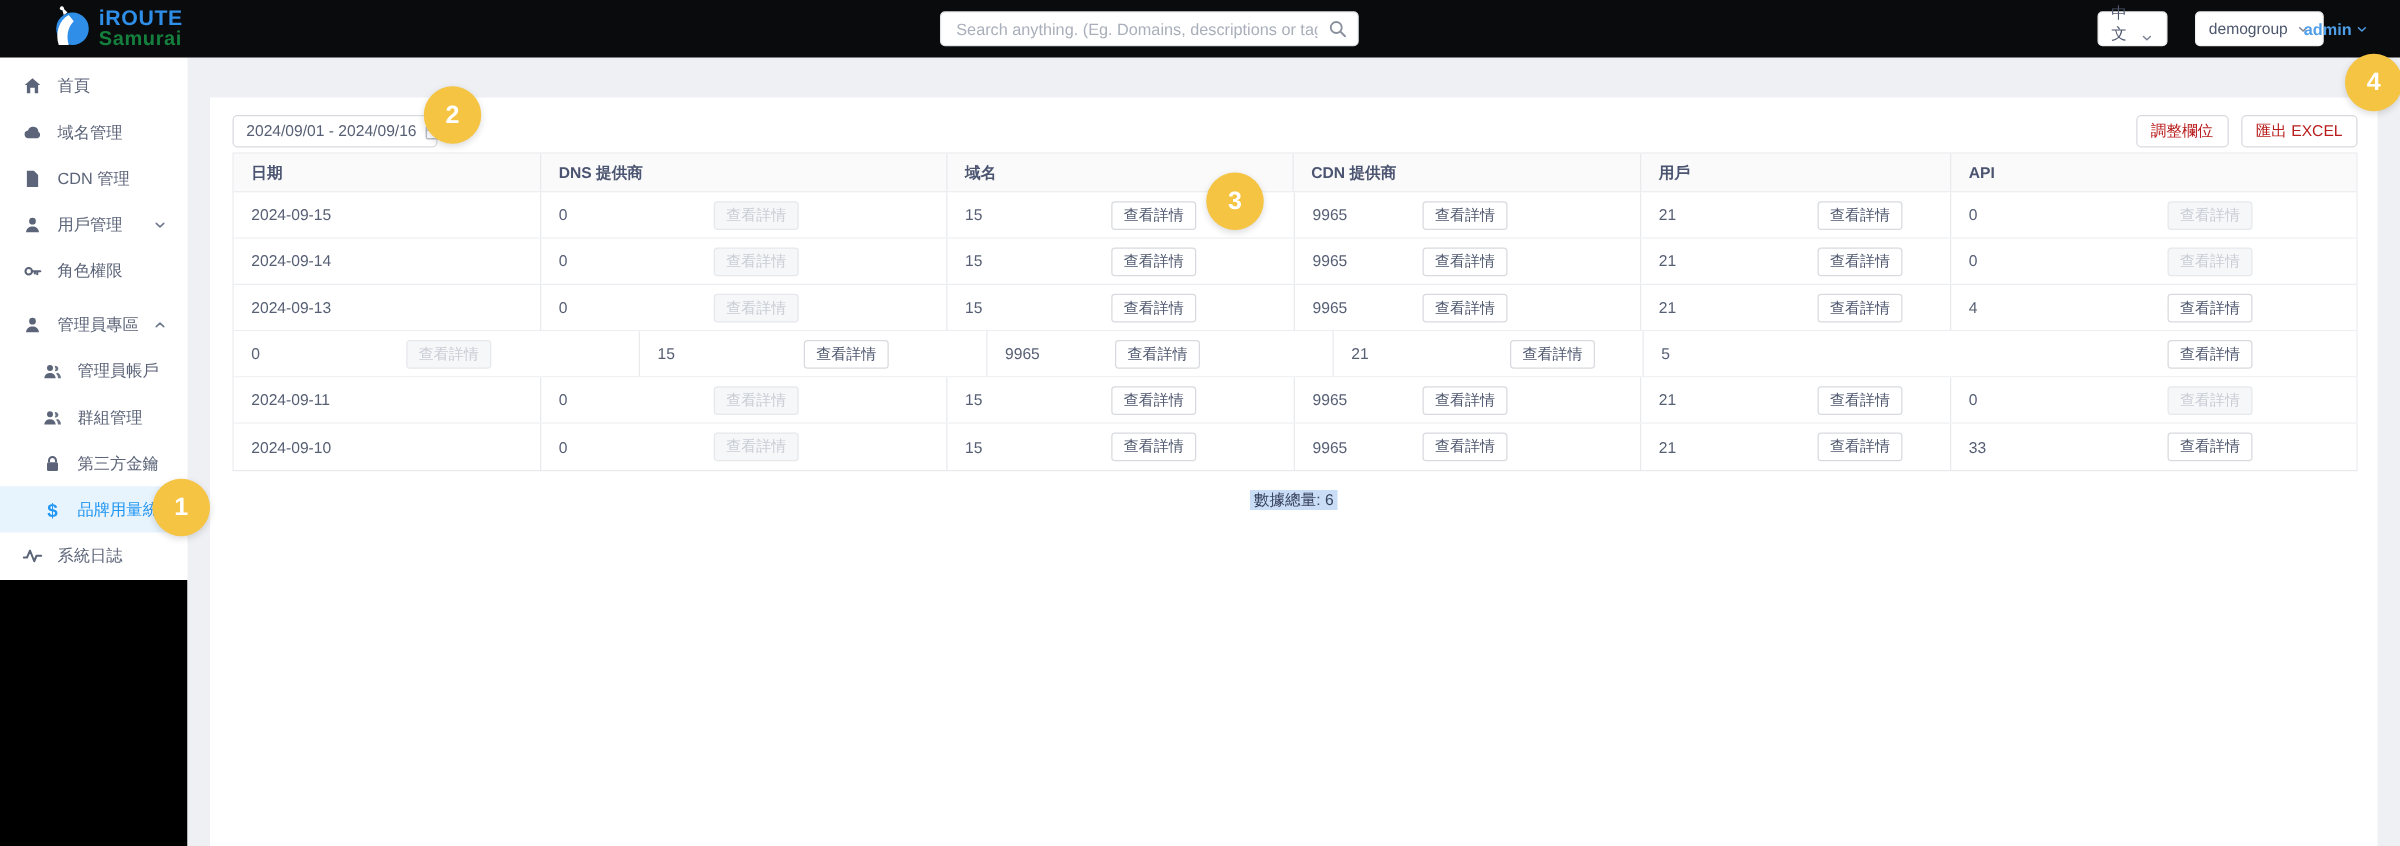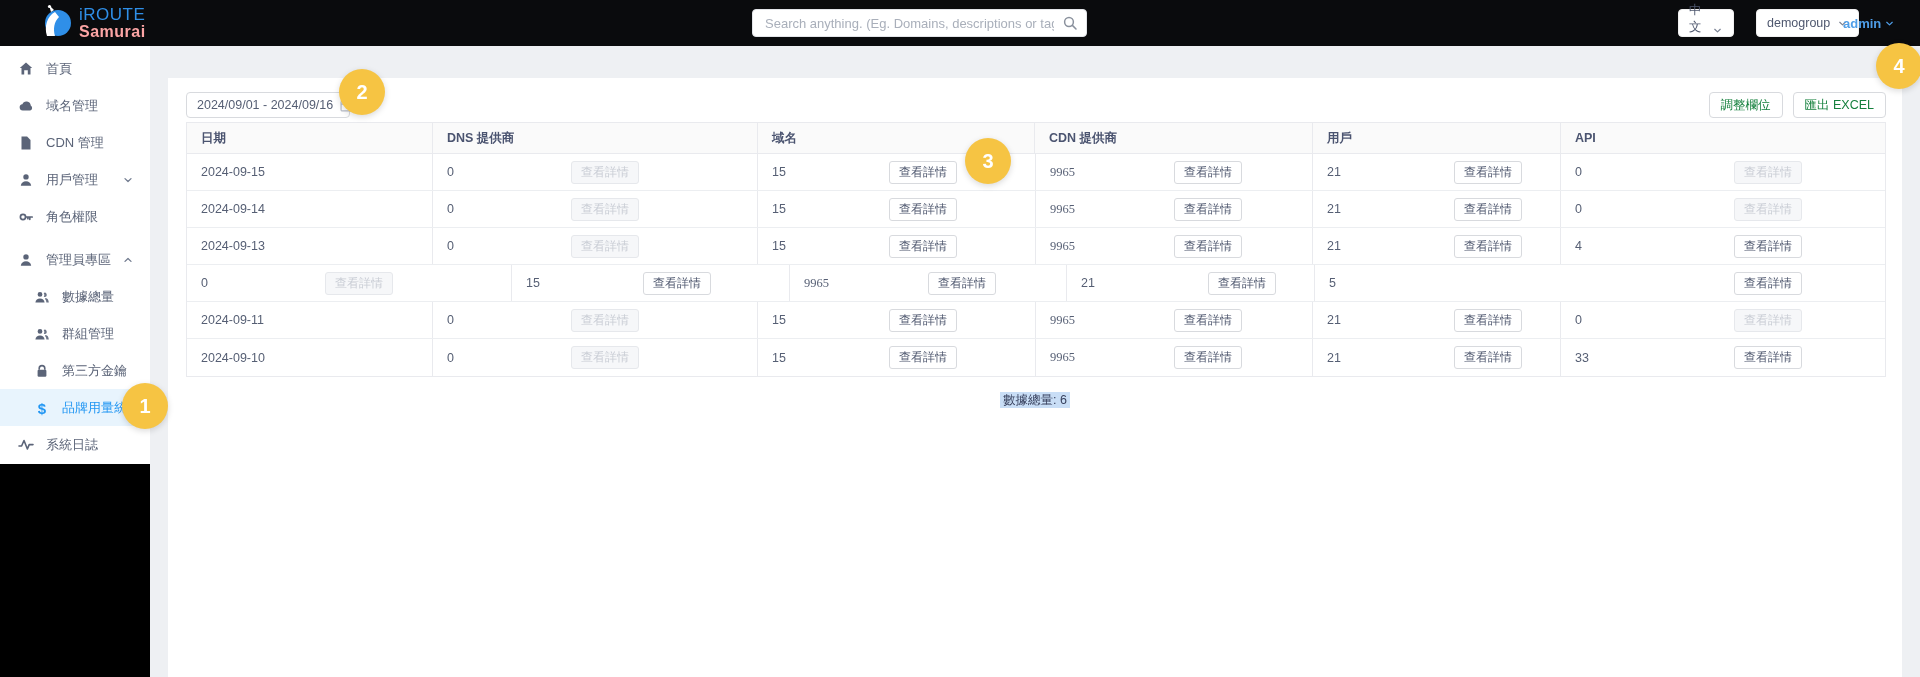--- a/index.html
+++ b/index.html
@@ -3,22 +3,22 @@
 <meta charset="utf-8">
 <style>
   html,body{margin:0;padding:0;background:#eef0f3;font-family:"Liberation Sans","DejaVu Sans",sans-serif;}
   *{box-sizing:border-box;}
   .app{position:relative;width:1920px;height:677px;overflow:hidden;background:#eef0f3;}
 
   
   .topbar{position:absolute;left:0;top:0;width:1920px;height:46px;background:#0a0b0d;z-index:10;}
   .logo{position:absolute;left:34px;top:3px;display:flex;align-items:center;gap:5px;}
   .logo-text{display:flex;flex-direction:column;line-height:1;}
-  .logo-line1{color:#2f8fe8;font-size:17px;font-weight:400;letter-spacing:.5px;}
-  .logo-line2{color:#fca5a5;font-size:16px;font-weight:700;letter-spacing:.5px;margin-top:1px;}
+  .logo-line1{color:#2f8fe8;font-size:17px;font-weight:700;letter-spacing:.5px;}
+  .logo-line2{color:#15803d;font-size:16px;font-weight:700;letter-spacing:.5px;margin-top:1px;}
   .search-wrap{position:absolute;left:752px;top:9px;width:335px;height:28px;}
   .search-wrap input{width:100%;height:28px;border:1px solid #e3e5e9;border-radius:4px;padding:0 32px 0 12px;
     font-size:13px;color:#333;background:#fff;outline:none;font-family:inherit;}
   .search-wrap input::placeholder{color:#a9afba;}
   .search-icn{position:absolute;right:9px;top:6px;width:16px;height:16px;color:#8a919d;}
   .top-btn{position:absolute;top:9px;height:28px;background:#fff;border:1px solid #f0f0f0;border-radius:4px;
     display:flex;align-items:center;gap:7px;padding:0 10px;font-size:12.5px;color:#4e576e;cursor:pointer;font-family:inherit;}
   .btn-lang{left:1678px;width:56px;justify-content:space-between;align-items:flex-end;}
   .btn-group{left:1756px;}
   .chev-sm{width:11px;height:11px;color:#7a8294;flex:none;}
@@ -39,36 +39,36 @@
   
   .content{position:absolute;left:150px;top:46px;right:0;bottom:0;background:#eef0f3;}
   .card{position:absolute;left:18px;top:32px;right:18px;bottom:0;background:#fff;}
   .toolbar{display:flex;align-items:center;justify-content:space-between;padding:14px 16px 4px 18px;}
   .date-input{width:164px;height:26px;border:1px solid #d8dade;border-radius:4px;background:#fff;display:flex;
     align-items:center;padding:0 8px 0 10px;font-size:12.5px;color:#565f74;gap:6px;cursor:pointer;}
   .date-input .dtxt{flex:1;white-space:nowrap;}
   .cal-icn{width:15px;height:15px;color:#b9bec9;flex:none;}
   .toolbar-right{display:flex;gap:10px;}
   .tool-btn{height:26px;padding:0 11px;border:1px solid #d8dade;border-radius:4px;background:#fff;
-    font-size:12.5px;color:#15803d;cursor:pointer;font-family:inherit;}
+    font-size:12.5px;color:#b91c1c;cursor:pointer;font-family:inherit;}
 
   
   .tbl{margin:0 16px 0 18px;border:1px solid #e9eaee;}
   .th-row{display:flex;height:31px;background:#fafafa;border-bottom:1px solid #e9eaee;}
   .tr{display:flex;height:37px;border-bottom:1px solid #eceef1;background:#fff;}
   .tr:last-child{border-bottom:none;}
   .th,.td{display:flex;align-items:center;border-right:1px solid #e9eaee;}
   .th:last-child,.td:last-child{border-right:none;}
   .c0{width:246px;}.c1{width:325px;}.c2{width:278px;}.c3{width:277px;}.c4{width:248px;}.c5{flex:1;}
   .th{font-size:12.5px;font-weight:700;color:#4b5470;padding-left:14px;}
   .td{justify-content:space-between;}
   .td .val{margin-left:14px;font-size:12.5px;color:#565f74;}
   .col-dns{padding-right:118px;}
   .col-cdn{padding-right:78px;}
-  .col-domain{padding-right:70px;font-family:Liberation Serif, serif;}
+  .col-domain{padding-right:106px;}
   .col-user{padding-right:38px;}
   .col-api{padding-right:83px;}
   .detail-btn{height:23px;padding:0 9px;font-size:12px;border-radius:3px;border:1px solid #d8dade;
     background:#fff;color:#4e576e;cursor:pointer;font-family:inherit;white-space:nowrap;}
   .detail-btn.disabled{background:#f6f7f9;border-color:#e6e8ec;color:#c9cdd5;cursor:default;}
 
   .tbl-footer{text-align:center;margin-top:15px;font-size:12.5px;font-weight:400;color:#38415e;}
   .tbl-footer span{background:#c9def6;padding:1px 3px;}
 
   
@@ -222,21 +222,21 @@
           </svg>
           <span class="side-label">管理員專區</span>
           <svg class="chev">
             <use href="#i-chevron-up"></use>
           </svg>
         </div>
         <div class="side-item indent">
           <svg class="icn">
             <use href="#i-users"></use>
           </svg>
-          <span class="side-label">數據總量</span>
+          <span class="side-label">管理員帳戶</span>
         </div>
         <div class="side-item indent">
           <svg class="icn">
             <use href="#i-users"></use>
           </svg>
           <span class="side-label">群組管理</span>
         </div>
         <div class="side-item indent">
           <svg class="icn">
             <use href="#i-lock"></use>

